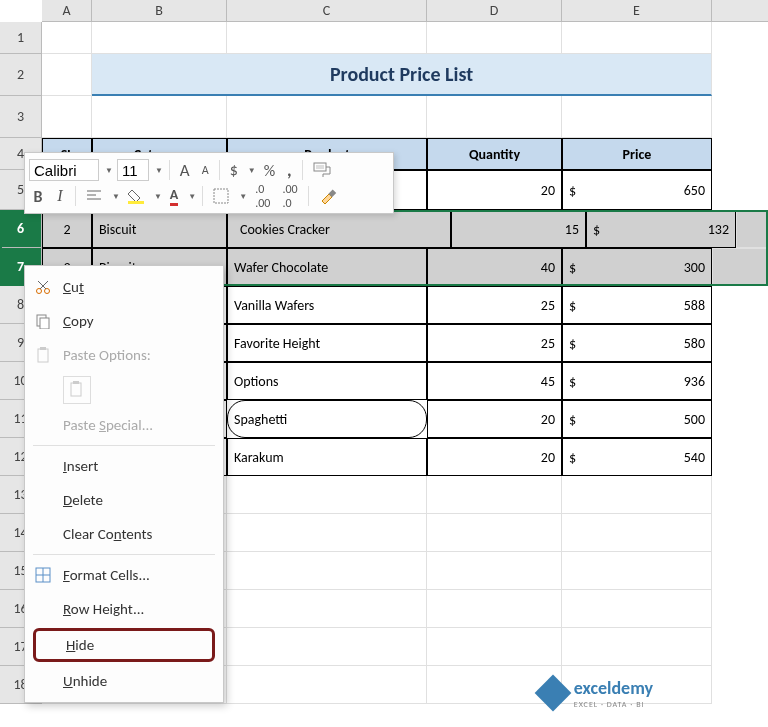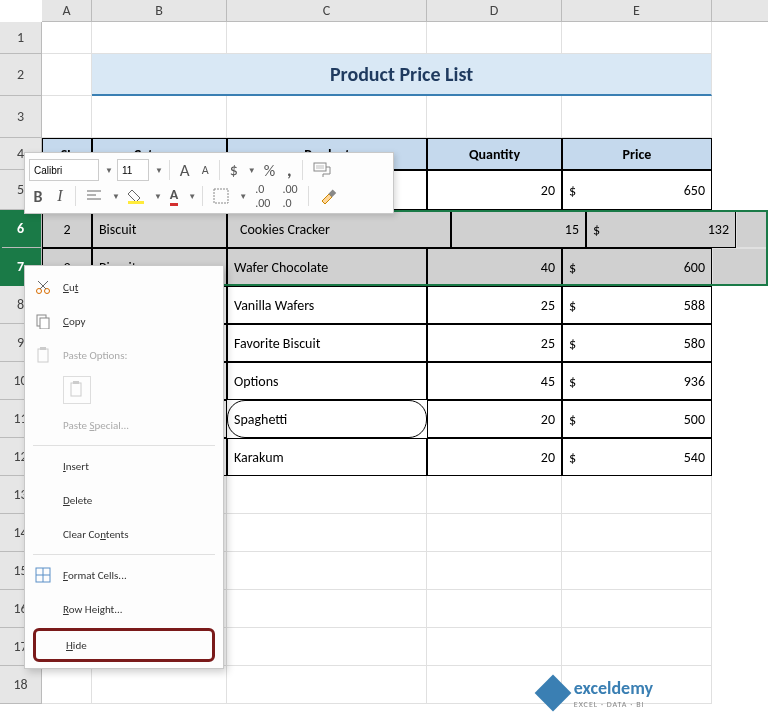--- a/index.html
+++ b/index.html
@@ -18,24 +18,24 @@
 .td { border: 1px solid #000; }
 .td.center { justify-content: center; }
 .td.right { justify-content: flex-end; }
 .td.price { justify-content: space-between; }
 .row.sel .cell { background: #d0d0d0; }
 .row.sel .cell.empty { background: #d0d0d0; border: 1px solid #e0e0e0; }
 .sel-outline { position: absolute; border: 2px solid #1a7a47; pointer-events: none; }
 .minitoolbar { position: absolute; top: 152px; left: 24px; width: 370px; background: #fdfdfd; border: 1px solid #c8c8c8; box-shadow: 2px 2px 6px rgba(0,0,0,0.15); padding: 4px; font-size: 13px; }
 .mt-row { display: flex; align-items: center; gap: 4px; height: 26px; }
 .mt-item { display: flex; align-items: center; justify-content: center; padding: 2px 4px; height: 22px; color: #555; }
-.mt-input { border: 1px solid #ccc; height: 22px; font-size: 10px; padding: 0 4px; background: #fff; }
+.mt-input { border: 1px solid #ccc; height: 22px; font-size: 15px; padding: 0 4px; background: #fff; }
 .mt-sep { width: 1px; height: 20px; background: #ddd; margin: 0 2px; }
 .dropdown-arrow { font-size: 8px; margin-left: 2px; color: #666; }
-.ctxmenu { position: absolute; top: 265px; left: 24px; width: 200px; background: #fdfdfd; border: 1px solid #c8c8c8; box-shadow: 3px 3px 8px rgba(0,0,0,0.2); padding: 4px 0; font-size: 11px; }
+.ctxmenu { position: absolute; top: 265px; left: 24px; width: 200px; background: #fdfdfd; border: 1px solid #c8c8c8; box-shadow: 3px 3px 8px rgba(0,0,0,0.2); padding: 4px 0; font-size: 15px; }
 .ctx-item { display: flex; align-items: center; height: 34px; padding: 0 10px 0 38px; position: relative; color: #333; }
 .ctx-item.disabled { color: #aaa; }
 .ctx-icon { position: absolute; left: 8px; width: 20px; height: 20px; display: flex; align-items: center; justify-content: center; }
 .ctx-sep { height: 1px; background: #e0e0e0; margin: 3px 8px; }
 .ctx-item.highlight { border: 3px solid #7a1a1a; border-radius: 6px; margin: 2px 8px; padding-left: 30px; }
 .paste-icons { display: flex; gap: 4px; padding: 4px 0 4px 38px; }
 .paste-ico { width: 28px; height: 28px; border: 1px solid #ddd; display: flex; align-items: center; justify-content: center; color: #bbb; }
 .watermark { position: absolute; bottom: 18px; right: 115px; display: flex; align-items: center; gap: 8px; color: #3a7fb3; font-weight: bold; font-size: 18px; }
 .wm-logo { width: 26px; height: 26px; background: #3a7fb3; transform: rotate(45deg); }
 .wm-sub { font-size: 8px; color: #888; letter-spacing: 1px; display: block; font-weight: normal; }
@@ -120,38 +120,38 @@
         </div>
         <div class="cell empty" style="width: 70px; height: 100%;"></div>
       </div>
       <div class="row sel" style="height: 38px;">
         <div class="cell td center" style="width: 50px; height: 100%;">3</div>
         <div class="cell td" style="width: 135px; height: 100%;">Biscuit</div>
         <div class="cell td" style="width: 200px; height: 100%;">Wafer Chocolate</div>
         <div class="cell td right" style="width: 135px; height: 100%;">40</div>
         <div class="cell td price" style="width: 150px; height: 100%;">
           <span>$</span>
-          <span>600</span>
+          <span>300</span>
         </div>
         <div class="cell empty" style="width: 70px; height: 100%;"></div>
       </div>
       <div class="row" style="height: 38px;">
         <div class="cell td center" style="width: 50px; height: 100%;">4</div>
         <div class="cell td" style="width: 135px; height: 100%;">Biscuit</div>
         <div class="cell td" style="width: 200px; height: 100%; text-align: right;">Vanilla Wafers</div>
         <div class="cell td right" style="width: 135px; height: 100%;">25</div>
         <div class="cell td price" style="width: 150px; height: 100%;">
           <span>$</span>
           <span>588</span>
         </div>
       </div>
       <div class="row" style="height: 38px;">
         <div class="cell td center" style="width: 50px; height: 100%;">5</div>
         <div class="cell td" style="width: 135px; height: 100%;">Biscuit</div>
-        <div class="cell td" style="width: 200px; height: 100%;">Favorite Biscuit</div>
+        <div class="cell td" style="width: 200px; height: 100%;">Favorite Height</div>
         <div class="cell td right" style="width: 135px; height: 100%;">25</div>
         <div class="cell td price" style="width: 150px; height: 100%;">
           <span>$</span>
           <span>580</span>
         </div>
       </div>
       <div class="row" style="height: 38px;">
         <div class="cell td center" style="width: 50px; height: 100%;">6</div>
         <div class="cell td" style="width: 135px; height: 100%;">Pasta</div>
         <div class="cell td" style="width: 200px; height: 100%;">Options</div>
@@ -353,20 +353,23 @@
         </svg>
       </span>
     <span><u class="ac">F</u>ormat Cells...</span>
   </div>
   <div class="ctx-item">
       <span><u class="ac">R</u>ow Height...</span>
     </div>
   <div class="ctx-item highlight">
       <span><u class="ac">H</u>ide</span>
     </div>
+  <div class="ctx-item">
+      <span><u class="ac">U</u>nhide</span>
+    </div>
 </div>
 
 <div class="watermark">
   <div class="wm-logo"></div>
   <div>
     <span>exceldemy</span>
     <span class="wm-sub">EXCEL · DATA · BI</span>
   </div>
 </div>
 

